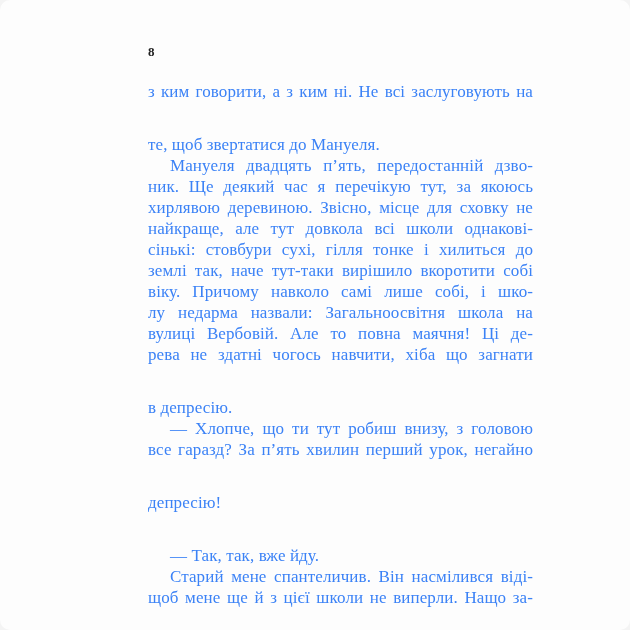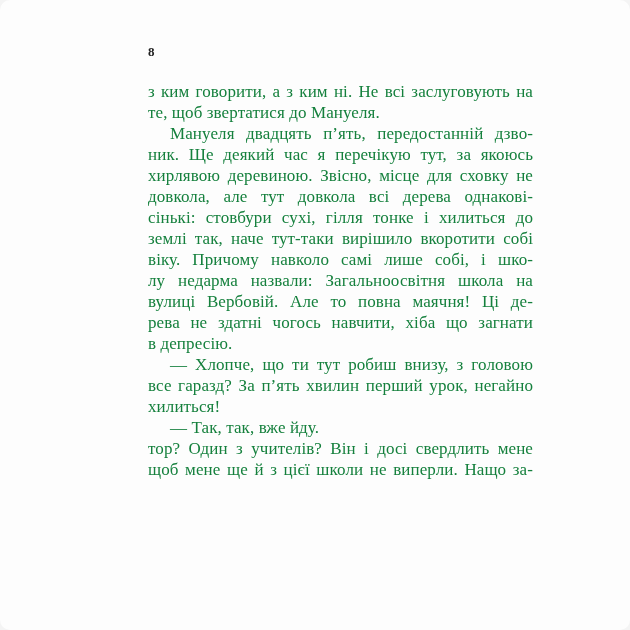--- a/index.html
+++ b/index.html
@@ -39,48 +39,49 @@
   }
   .line {
     height: 21px;
     line-height: 21px;
     font-size: 17px;
     letter-spacing: 0.1px;
     white-space: normal;
     text-align: justify;
     text-align-last: justify;
     text-justify: inter-word;
-    color: #15803d;
+    color: #3b82f6;
   }
   .line.last {
     text-align-last: left;
+    margin-top: 32px;
   }
   .line.indent {
     text-indent: 22px;
   }
 </style>
 </head>
 <body>
 
 <div class="book-page">
   <div class="page-number">8</div>
   <div class="text-block">
       <div class="line">з ким говорити, а з ким ні. Не всі заслуговують на</div>
       <div class="line last">те, щоб звертатися до Мануеля.</div>
       <div class="line indent">Мануеля двадцять п’ять, передостанній дзво-</div>
       <div class="line">ник. Ще деякий час я перечікую тут, за якоюсь</div>
       <div class="line">хирлявою деревиною. Звісно, місце для сховку не</div>
-      <div class="line">довкола, але тут довкола всі дерева однакові-</div>
+      <div class="line">найкраще, але тут довкола всі школи однакові-</div>
       <div class="line">сінькі: стовбури сухі, гілля тонке і хилиться до</div>
       <div class="line">землі так, наче тут-таки вирішило вкоротити собі</div>
       <div class="line">віку. Причому навколо самі лише собі, і шко-</div>
       <div class="line">лу недарма назвали: Загальноосвітня школа на</div>
       <div class="line">вулиці Вербовій. Але то повна маячня! Ці де-</div>
       <div class="line">рева не здатні чогось навчити, хіба що загнати</div>
       <div class="line last">в депресію.</div>
       <div class="line indent">— Хлопче, що ти тут робиш внизу, з головою</div>
       <div class="line">все гаразд? За п’ять хвилин перший урок, негайно</div>
-      <div class="line last">хилиться!</div>
+      <div class="line last">депресію!</div>
       <div class="line indent last">— Так, так, вже йду.</div>
-      <div class="line">тор? Один з учителів? Він і досі свердлить мене</div>
+      <div class="line indent">Старий мене спантеличив. Він насмілився віді-</div>
       <div class="line">щоб мене ще й з цієї школи не виперли. Нащо за-</div>
     </div>
 </div>
 
 </body></html>

